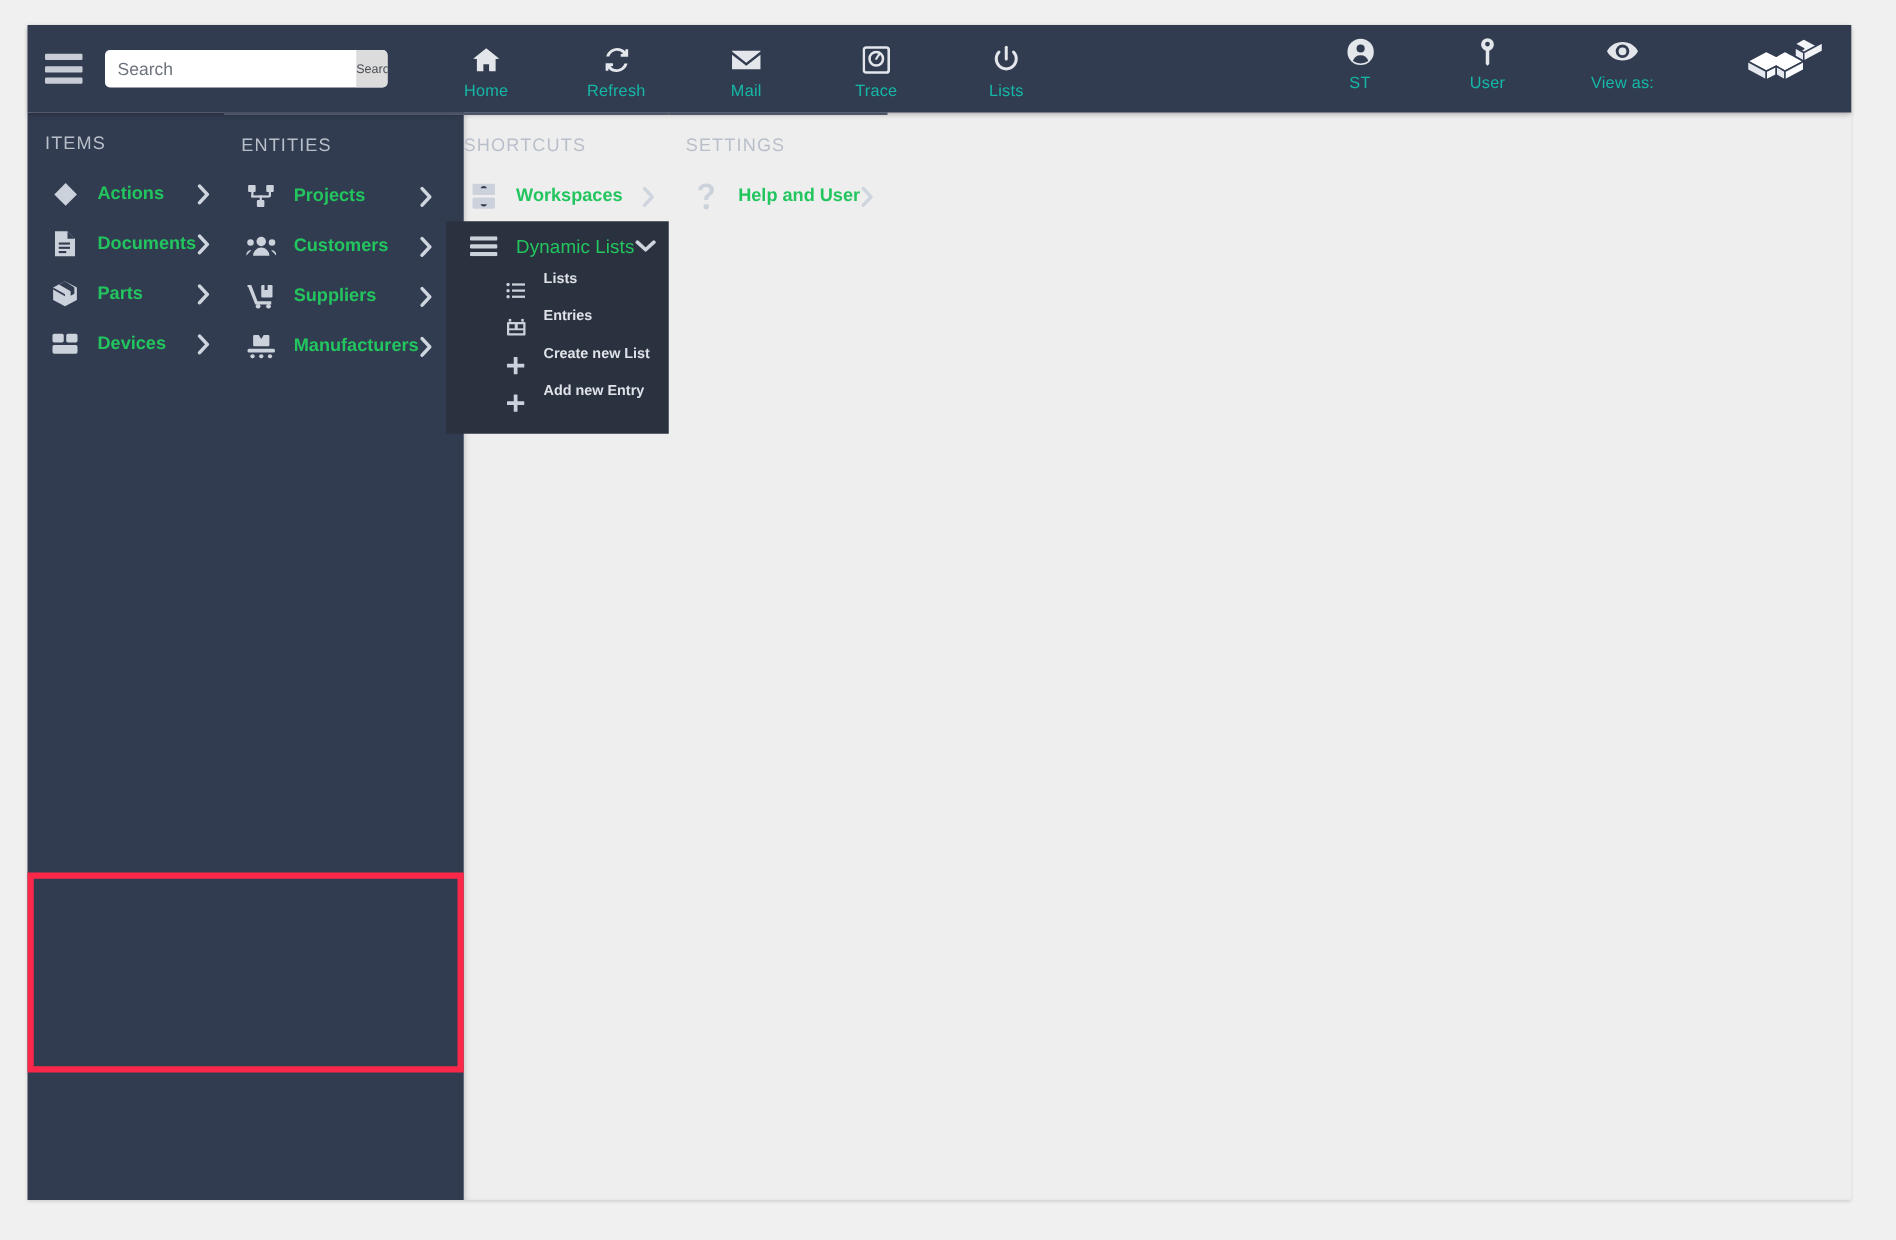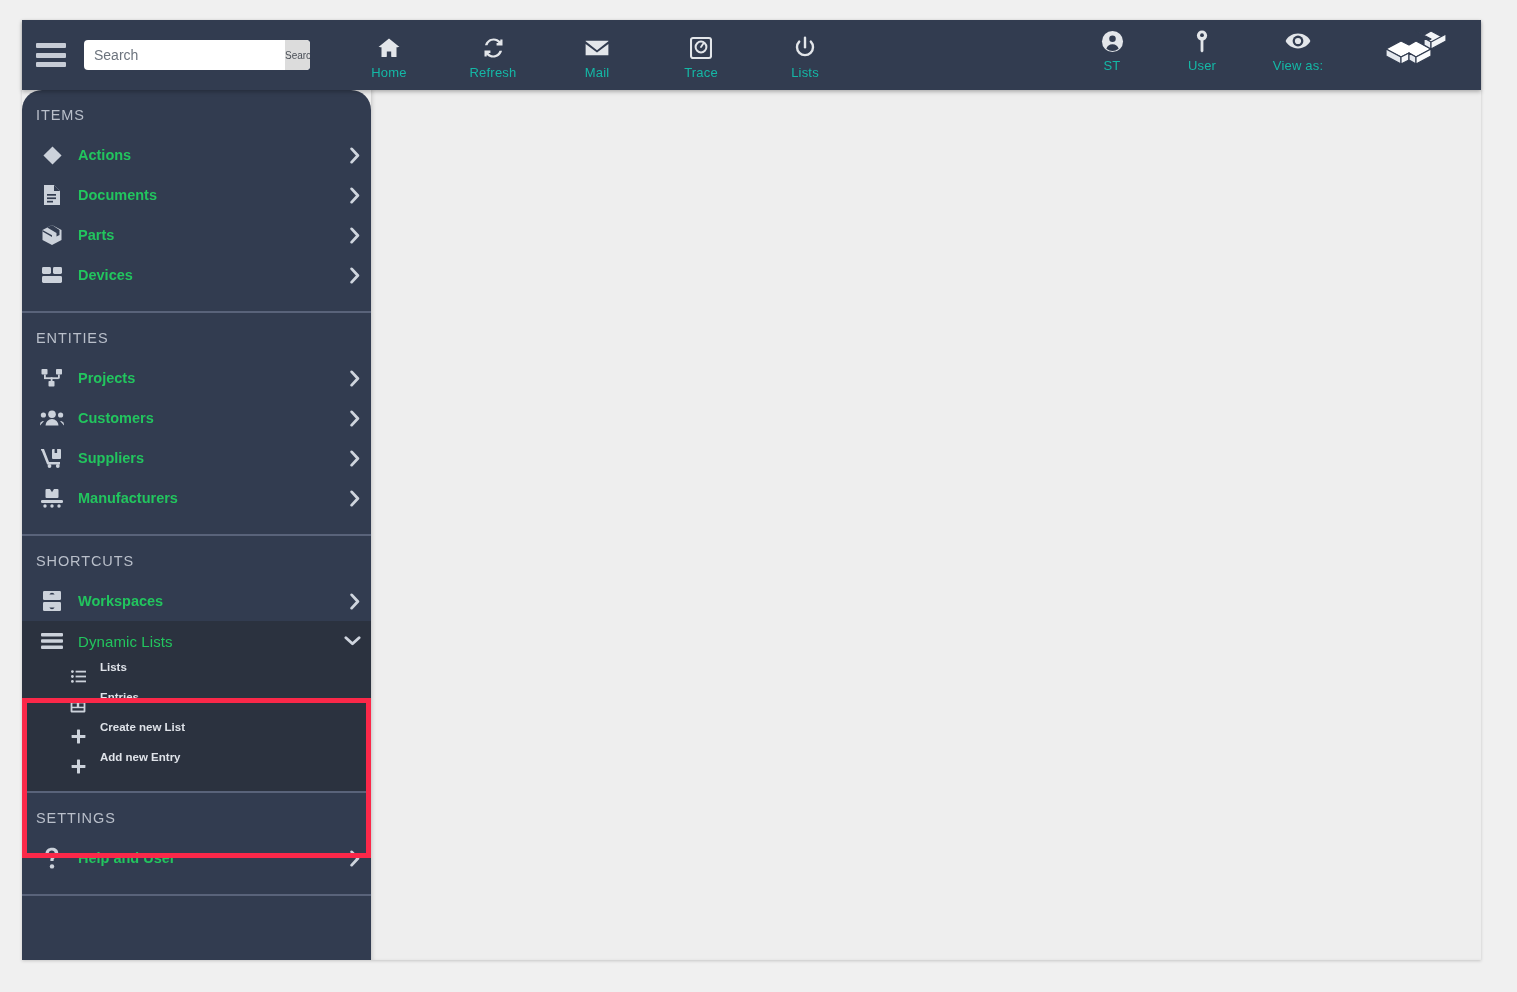--- a/index.html
+++ b/index.html
@@ -76,39 +76,38 @@
     color: #14b8a6;
     cursor: pointer;
     padding-top: 4px;
   }
   .tool-icon { height: 26px; display: flex; align-items: center; justify-content: center; }
   .tool-icon svg { display: block; }
   .tool-label { font-size: 13px; margin-top: 4px; letter-spacing: .2px; }
 
   .right-tools {
     margin-left: auto;
-    display: flex; align-items: flex-start; gap: 28px;
-    padding-right: 22px;
+    display: flex; align-items: flex-start; gap: 40px;
+    padding-right: 10px;
   }
   .logo-wrap {
     width: 78px; height: 62px;
     display: flex; align-items: center; justify-content: center;
     margin-left: 14px; margin-right: 4px;
   }
 
   
   .body { flex: 1; display: flex; min-height: 0; }
 
   .sidebar {
     width: 349px;
     background: #323c50;
-    display: flex; flex-direction: column;
+    display: flex; flex-direction: row;
     flex: 0 0 349px;
     position: relative;
-    border-radius: 20px;
   }
   .sec { position: relative; }
   .sec + .sec { border-top: 2px solid #59637a; }
   .sec-title {
     color: #b9bfca;
     font-size: 14.5px;
     letter-spacing: .9px;
     padding: 17px 0 12px 14px;
   }
   .nav-item {

